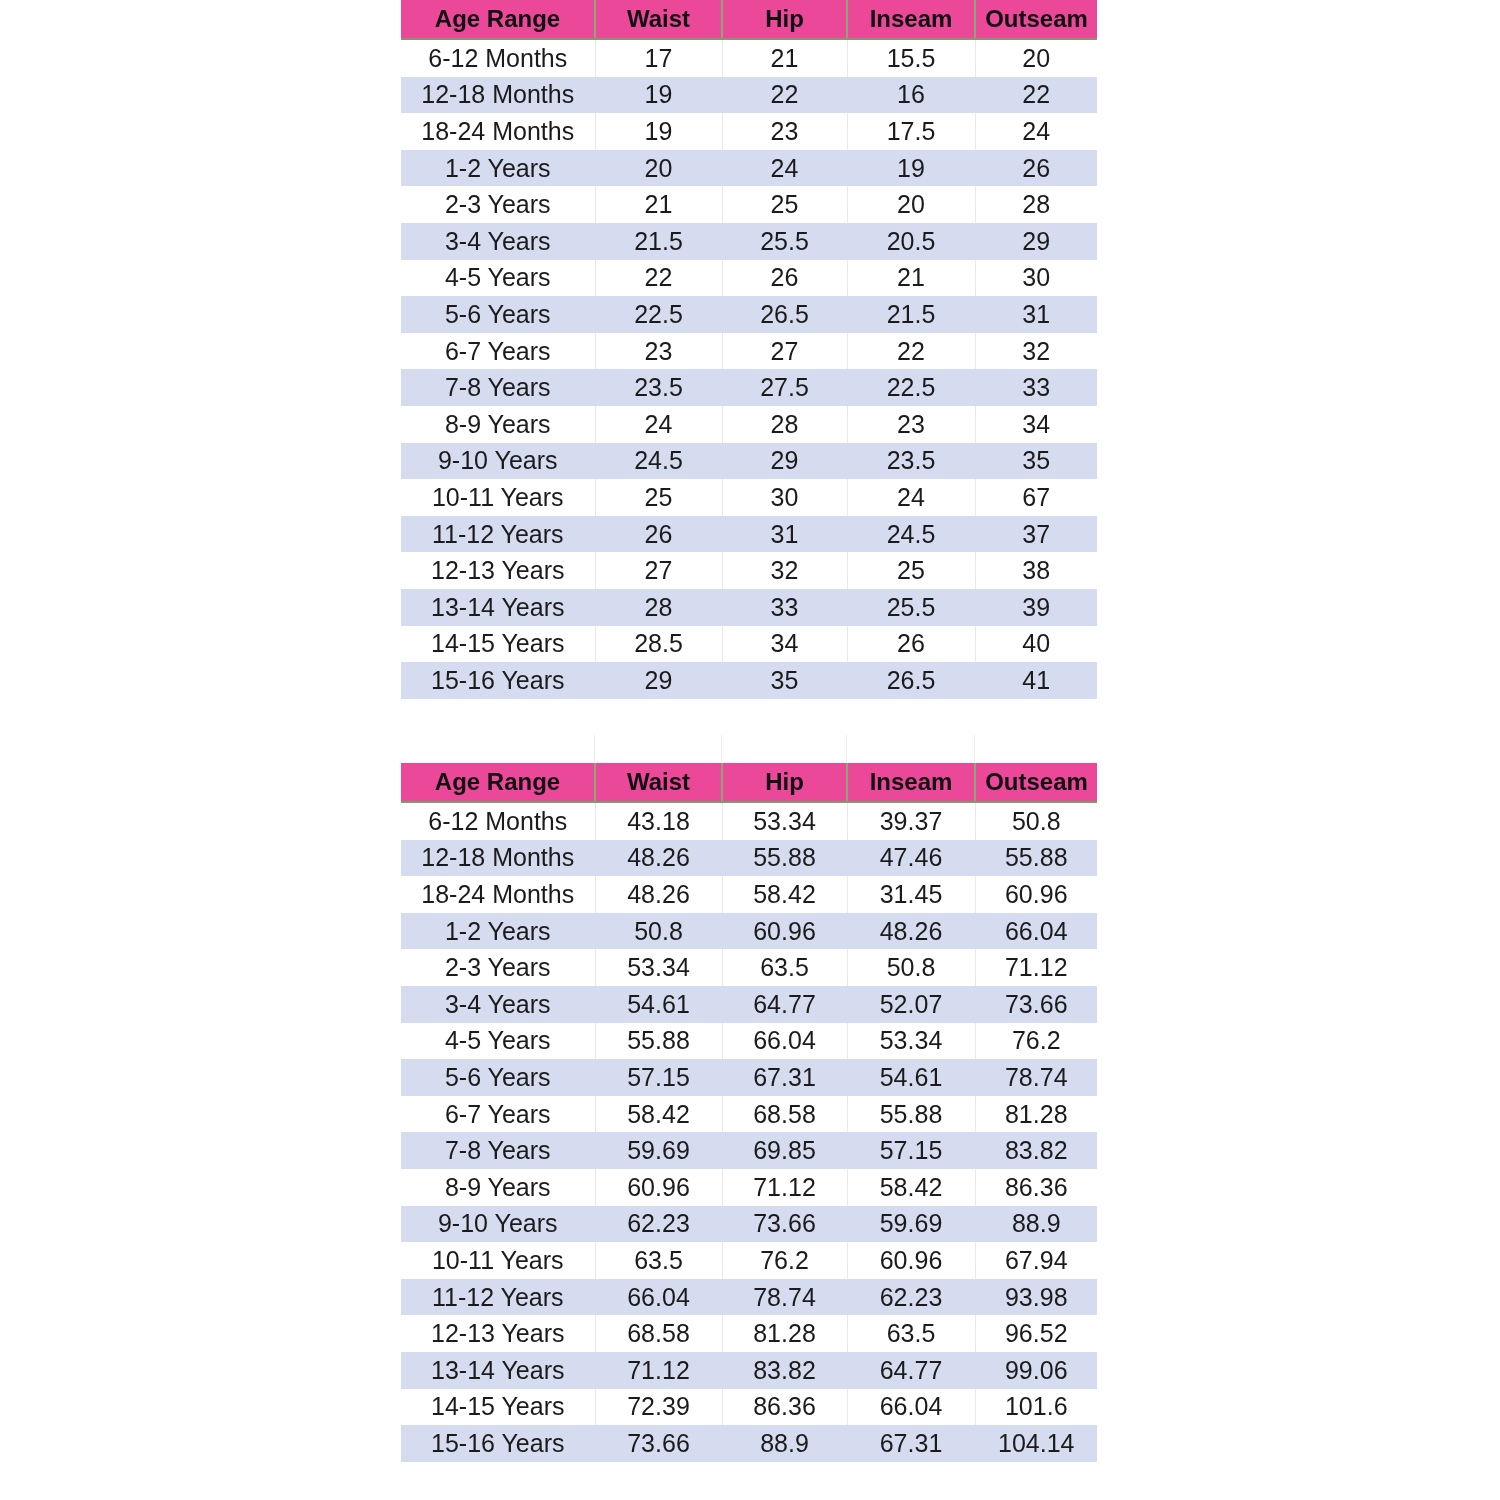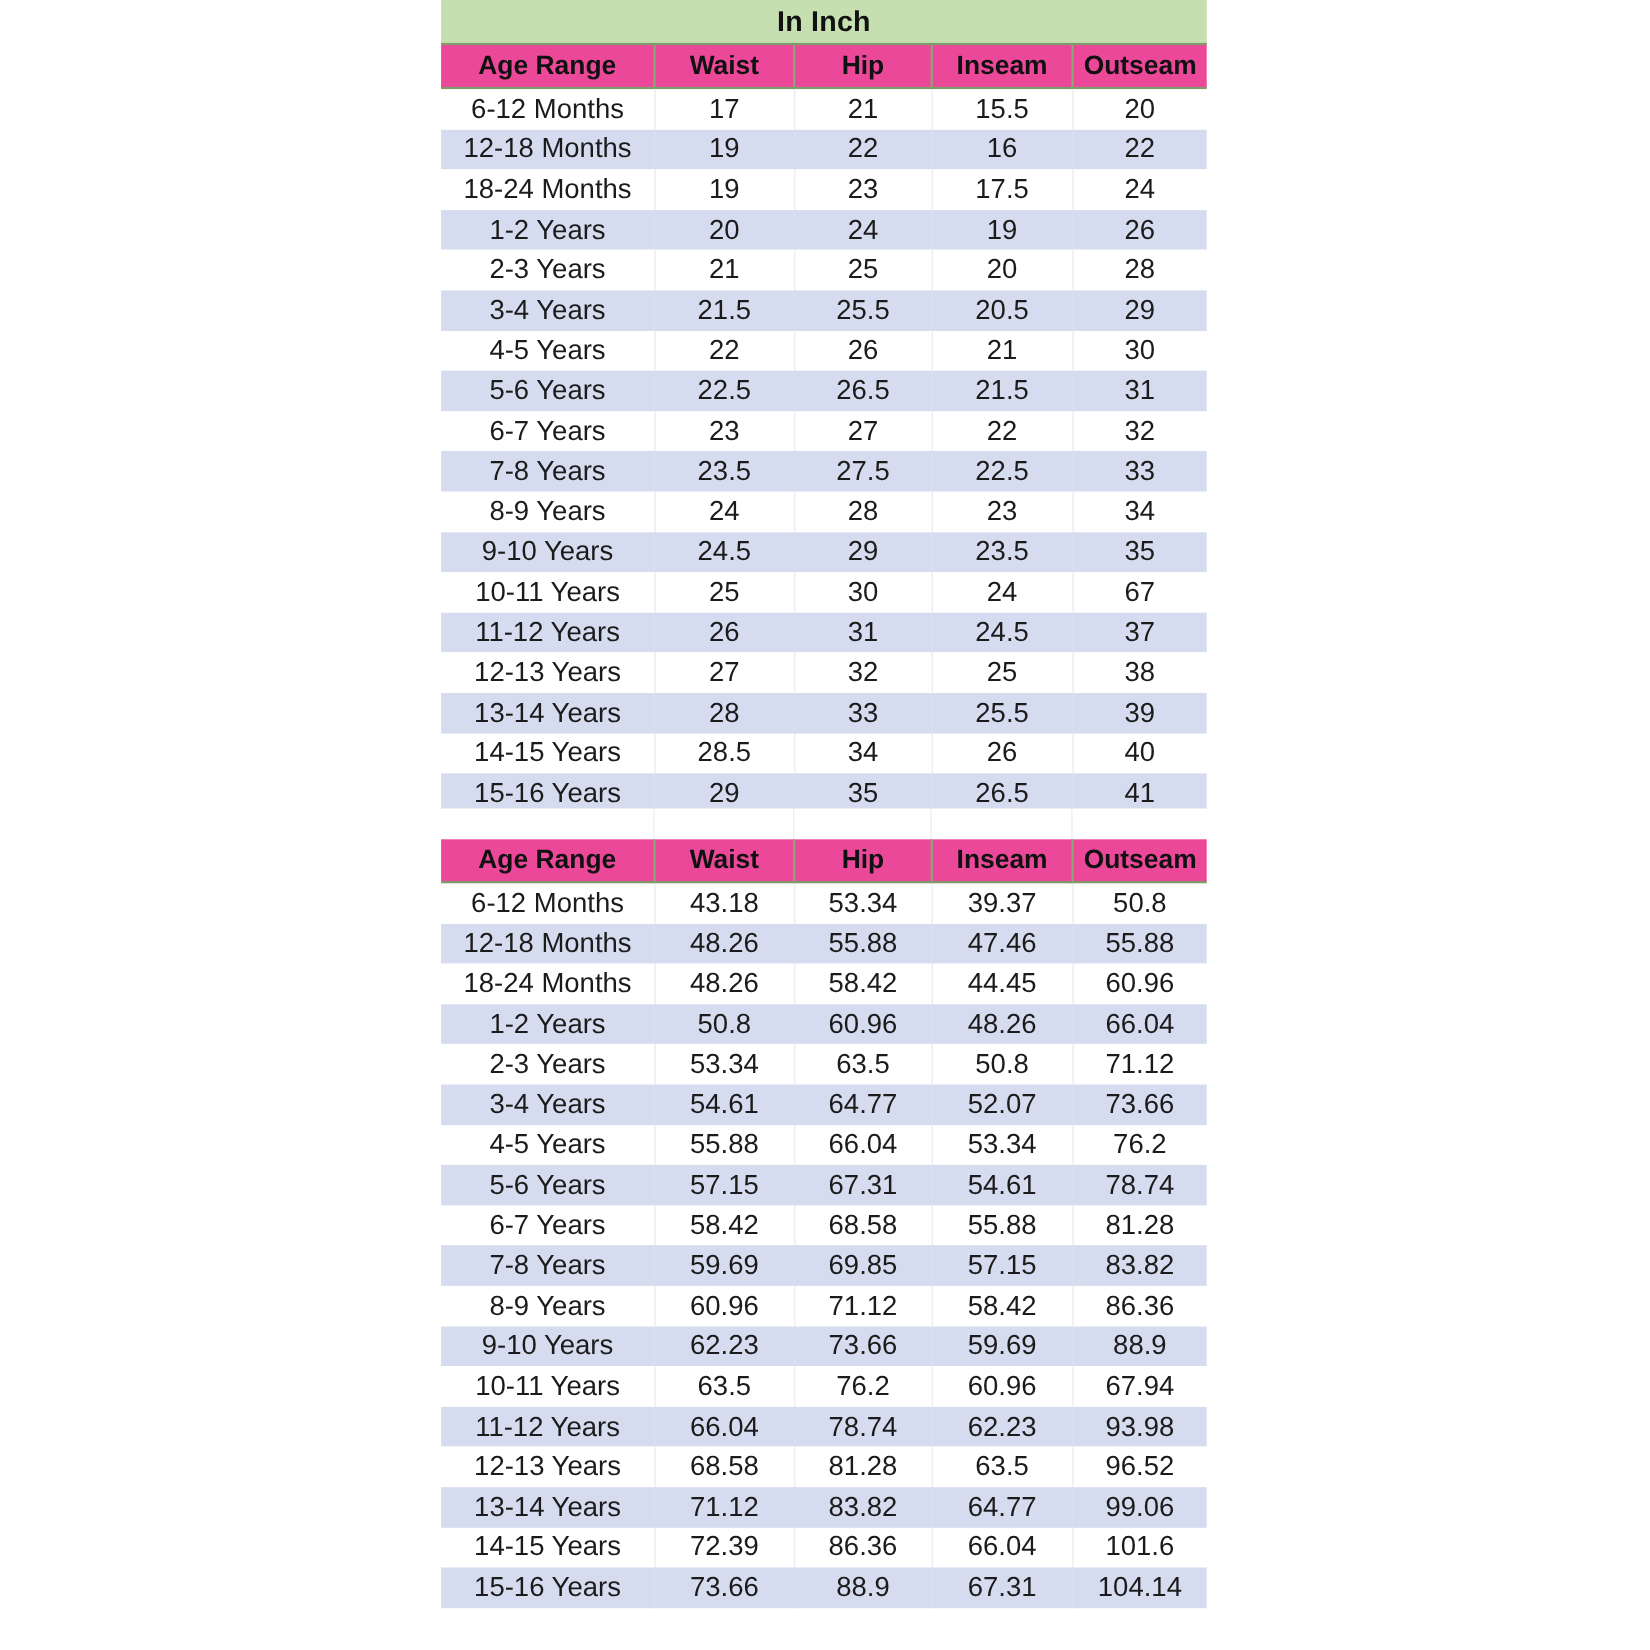--- a/index.html
+++ b/index.html
@@ -104,23 +104,20 @@
   <div class="table-wrap" id="table-inch">
     <table class="size-table">
       <colgroup>
         <col class="c-age">
           <col class="c-waist">
           <col class="c-hip">
           <col class="c-inseam">
           <col class="c-outseam">
       </colgroup>
       <tbody>
-        <tr class="title-row">
-          <td colspan="5">In Inch</td>
-        </tr>
         <tr class="head-row">
           <th>Age Range</th>
           <th>Waist</th>
           <th>Hip</th>
           <th>Inseam</th>
           <th>Outseam</th>
         </tr>
       <tr class="data-row odd">
             <td>6-12 Months</td>
             <td>17</td>
@@ -286,21 +283,21 @@
             <td>12-18 Months</td>
             <td>48.26</td>
             <td>55.88</td>
             <td>47.46</td>
             <td>55.88</td>
           </tr>
           <tr class="data-row odd">
             <td>18-24 Months</td>
             <td>48.26</td>
             <td>58.42</td>
-            <td>44.45</td>
+            <td>31.45</td>
             <td>60.96</td>
           </tr>
           <tr class="data-row even">
             <td>1-2 Years</td>
             <td>50.8</td>
             <td>60.96</td>
             <td>48.26</td>
             <td>66.04</td>
           </tr>
           <tr class="data-row odd">

